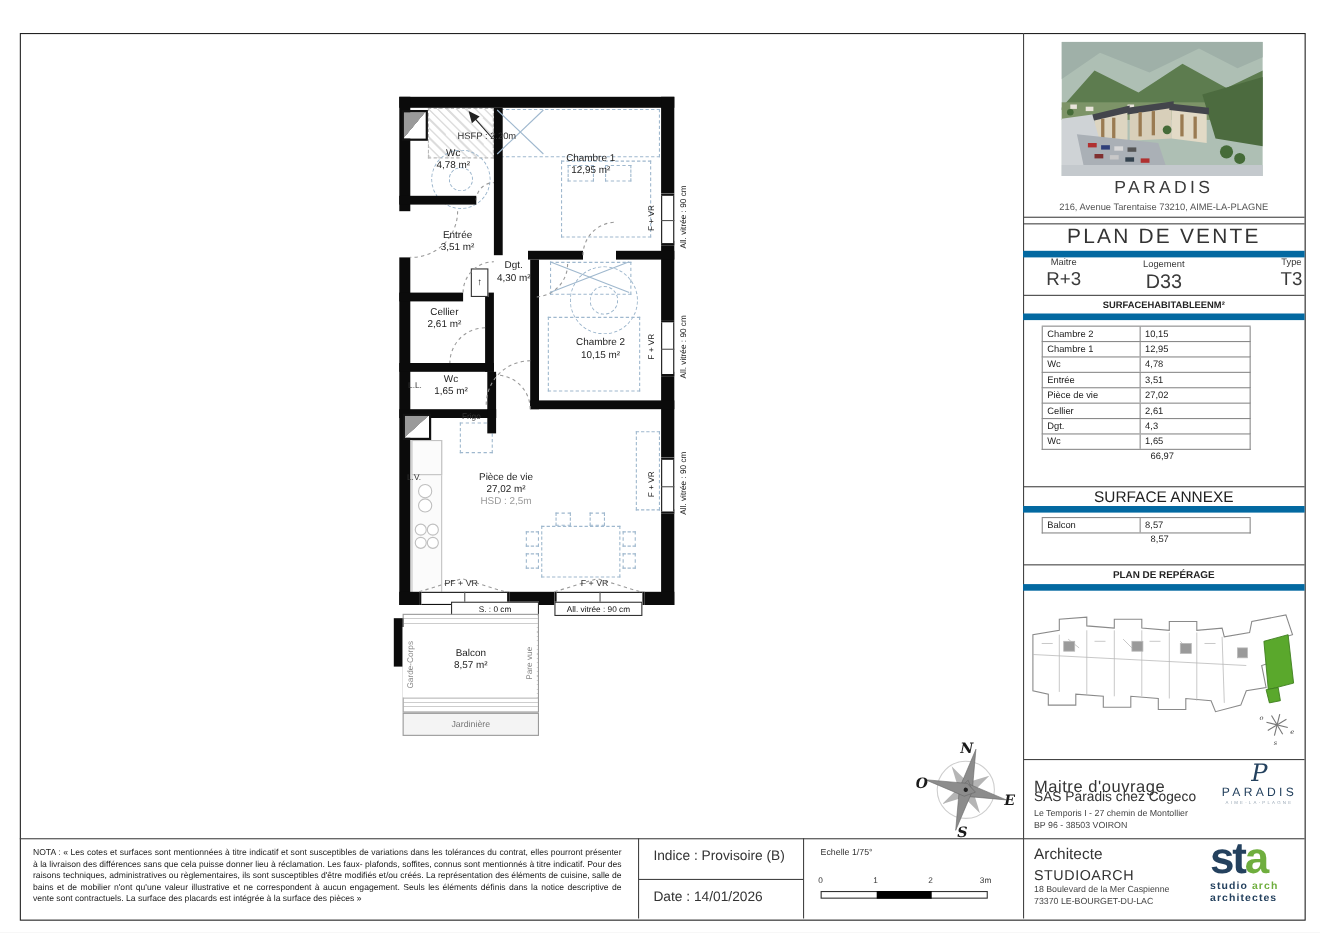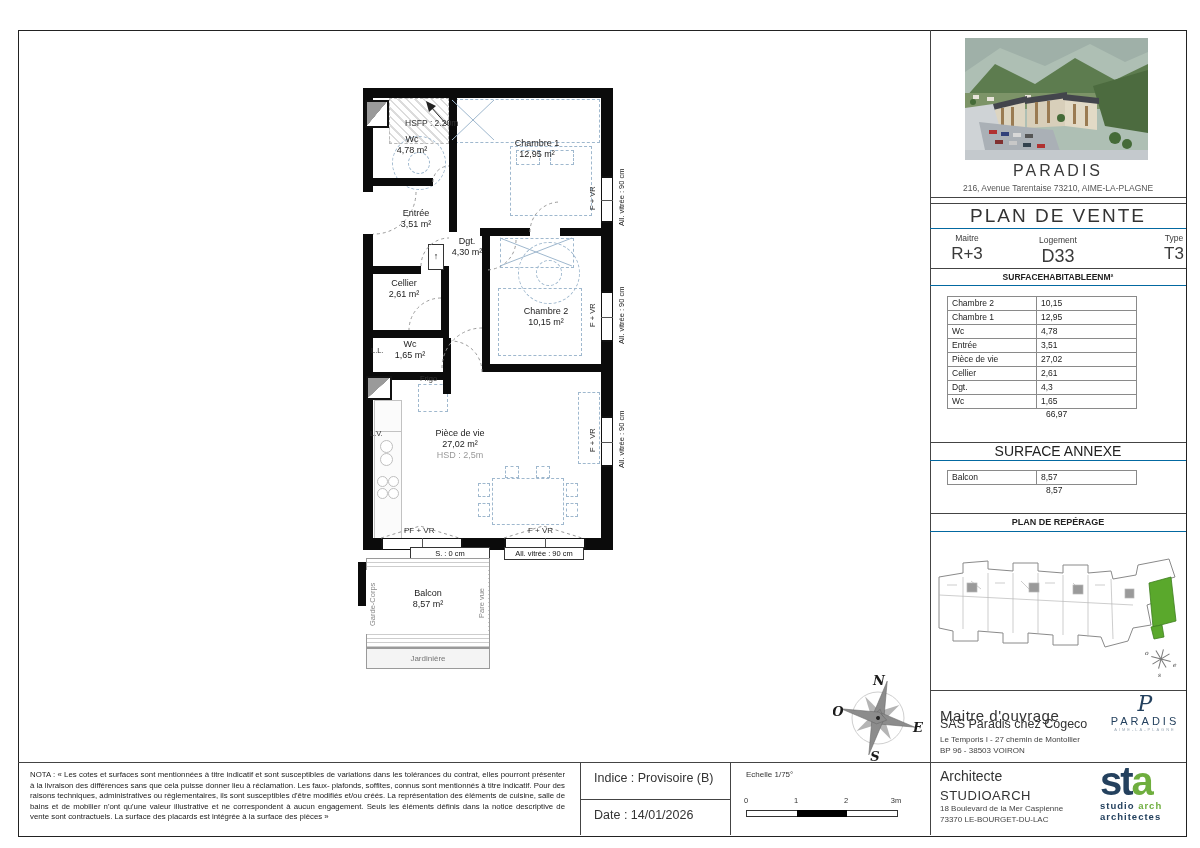--- a/index.html
+++ b/index.html
@@ -26,21 +26,21 @@
   .dash{position:absolute;border:1px dashed #9fb8ce;}
   .circ{position:absolute;border:1px dashed #9fb8ce;border-radius:50%;}
   .hatch{position:absolute;background:repeating-linear-gradient(45deg,#dcdcdc 0 1.5px,#fff 1.5px 6px);border:1px dashed #bbb;}
   .balcony{position:absolute;background:repeating-linear-gradient(180deg,#fff 0 3px,#cdcdcd 3px 4px);border:1px solid #9a9a9a;}
   .jard{position:absolute;border:1px solid #9a9a9a;background:#f4f4f4;text-align:center;color:#777;font-size:8px;}
   .kbox{position:absolute;border:1px solid #c2c2c2;background:#fbfbfb;}
   .kc{position:absolute;border:1px solid #bfbfbf;border-radius:50%;background:#fff;}
   .doorbox{position:absolute;border:1px solid #333;background:#fff;font-size:9px;line-height:22px;text-align:center;color:#111;}
   
   .sb-title{position:absolute;left:930px;width:256px;text-align:center;color:#3a3a3a;}
-  .band{position:absolute;left:930px;width:256px;border-top:1px solid #444;border-bottom:1px solid #0369a1;text-align:center;}
+  .band{position:absolute;left:930px;width:256px;border-top:1px solid #444;border-bottom:6px solid #0369a1;text-align:center;}
   .srow{display:flex;border-left:1px solid #8a8a8a;border-right:1px solid #8a8a8a;border-bottom:1px solid #8a8a8a;font-size:8.5px;line-height:13px;color:#222;}
   .srow .sl{flex:1;padding-left:4px;border-right:1px solid #8a8a8a;}
   .srow .sv{width:95px;padding-left:4px;}
   .stable{position:absolute;border-top:1px solid #8a8a8a;background:#fff;}
   .total{font-size:8.5px;color:#222;padding-left:4px;}
   .fbox{position:absolute;border-top:1px solid #444;}
   .navy{color:#24415e;}
   .green{color:#6fae3e;}
   .scalebar{position:absolute;height:5px;border:1px solid #333;background:#fff;}
   .scalebar i{position:absolute;left:33.3%;width:33.4%;top:-1px;bottom:-1px;background:#000;}
@@ -193,21 +193,21 @@
   <div class="rlabel" style="left:460px;top:428px;">
     <div>Pièce de vie</div>
       <div>27,02 m²</div>
     <div class="sub">HSD : 2,5m</div>
     </div>
   <div class="rlabel" style="left:428px;top:586px;">
     <div>Balcon</div>
       <div>8,57 m²</div>
     </div>
 
-  <div class="ann" style="left:405px;top:118px;font-size:8.5px;">HSFP : 2.20m</div>
+  <div class="ann" style="left:416px;top:118px;font-size:8.5px;">HSFP : 2.20m</div>
   <div class="ann" style="left:371px;top:346px;">L.L.</div>
   <div class="ann" style="left:420px;top:374px;">Frigo</div>
   <div class="ann" style="left:370px;top:429px;">L.V.</div>
   <div class="ann" style="left:404px;top:526px;font-size:8px;">PF + VR</div>
   <div class="ann" style="left:528px;top:526px;font-size:8px;">F + VR</div>
   <div class="sill" style="left:381px;top:547px;width:78px;margin-left:29px;">S. : 0 cm</div>
   <div class="sill" style="left:504px;top:547px;width:78px;">All. vitrée : 90 cm</div>
 
   <div class="vtext" style="left:588px;top:170px;height:56px;">F + VR</div>
   <div class="vtext" style="left:617px;top:152px;height:90px;">All. vitrée : 90 cm</div>

